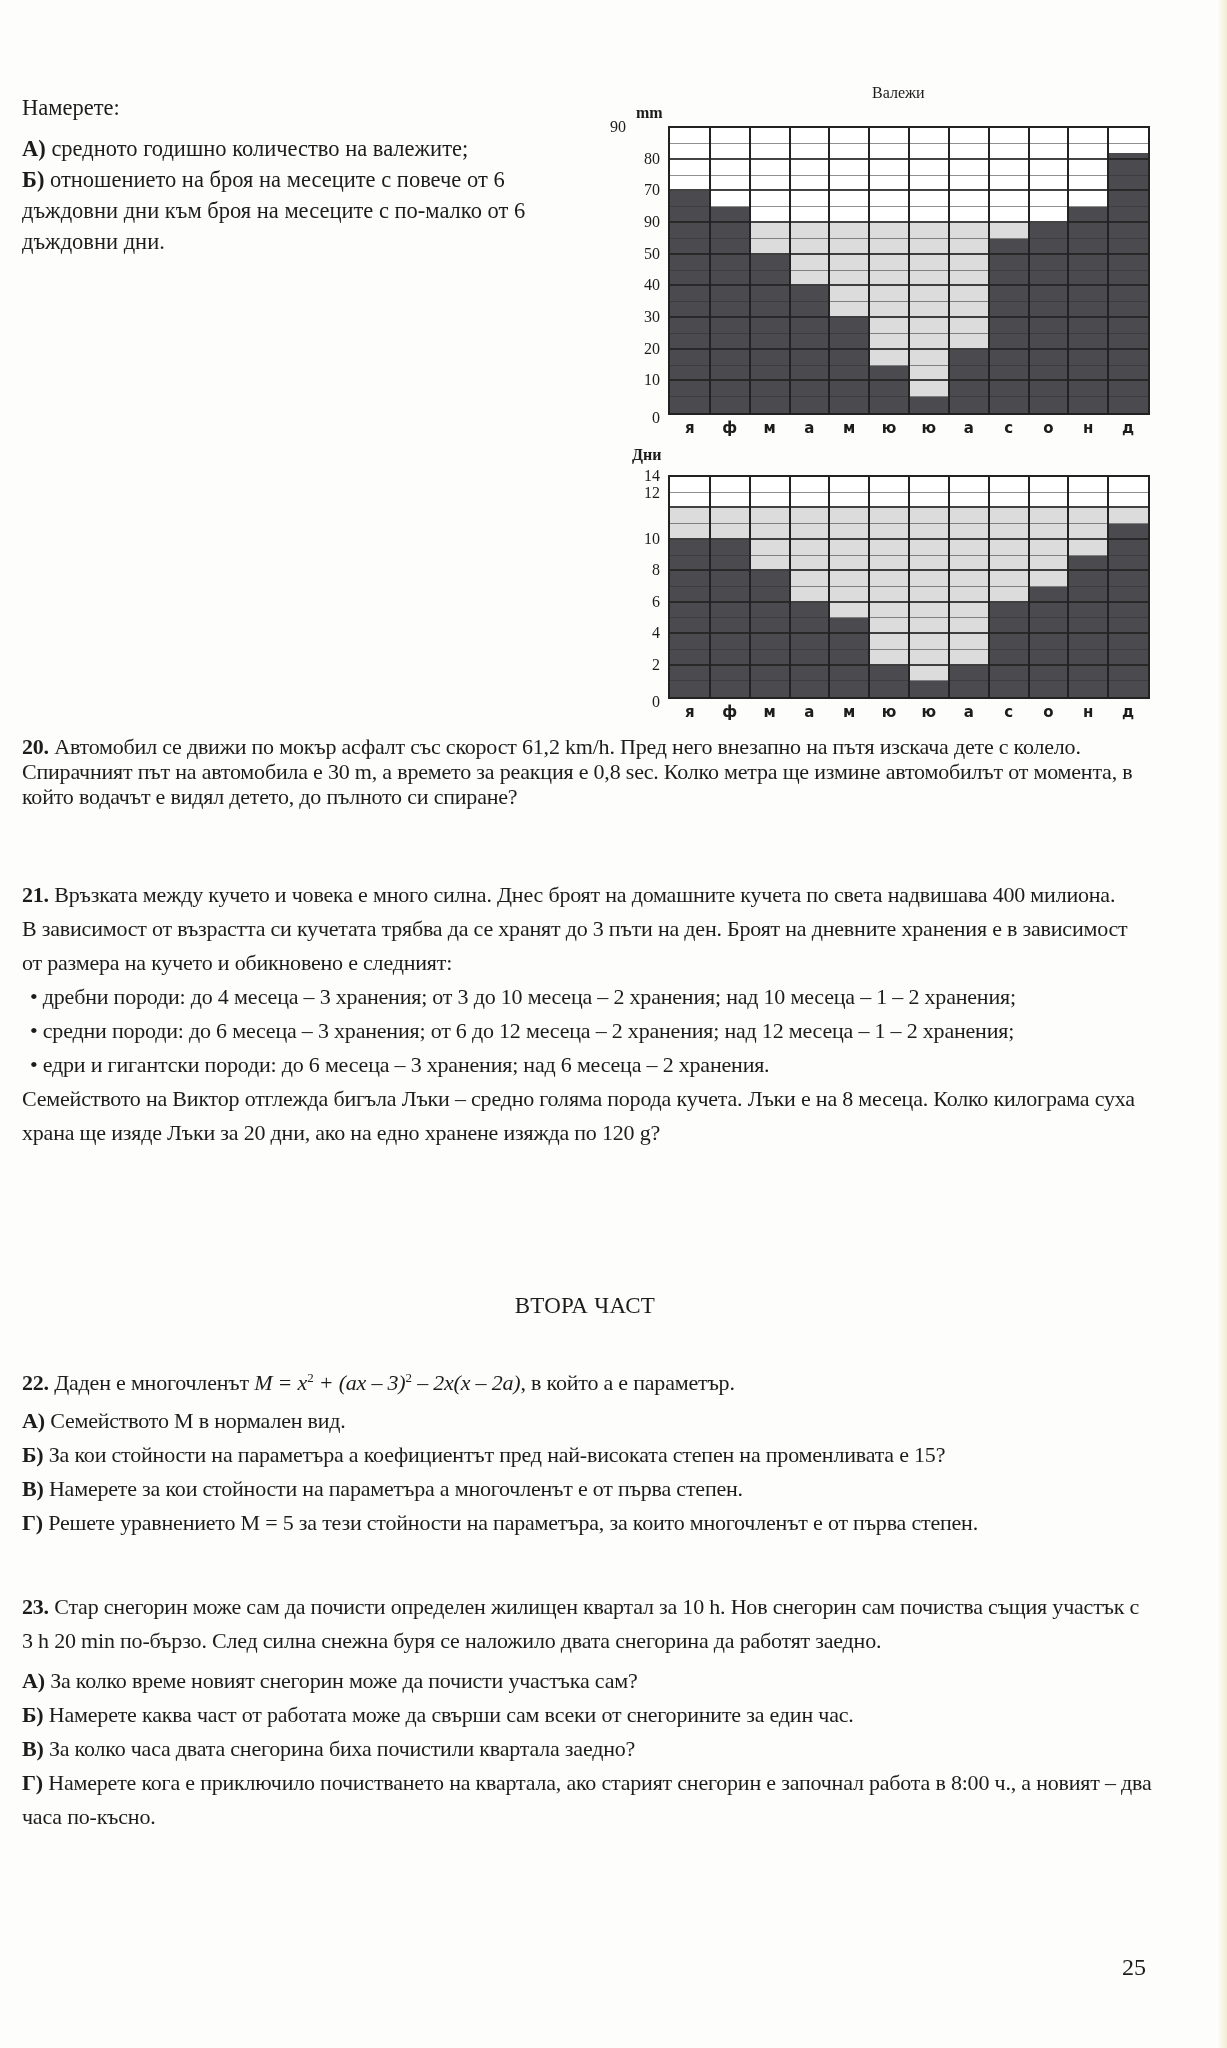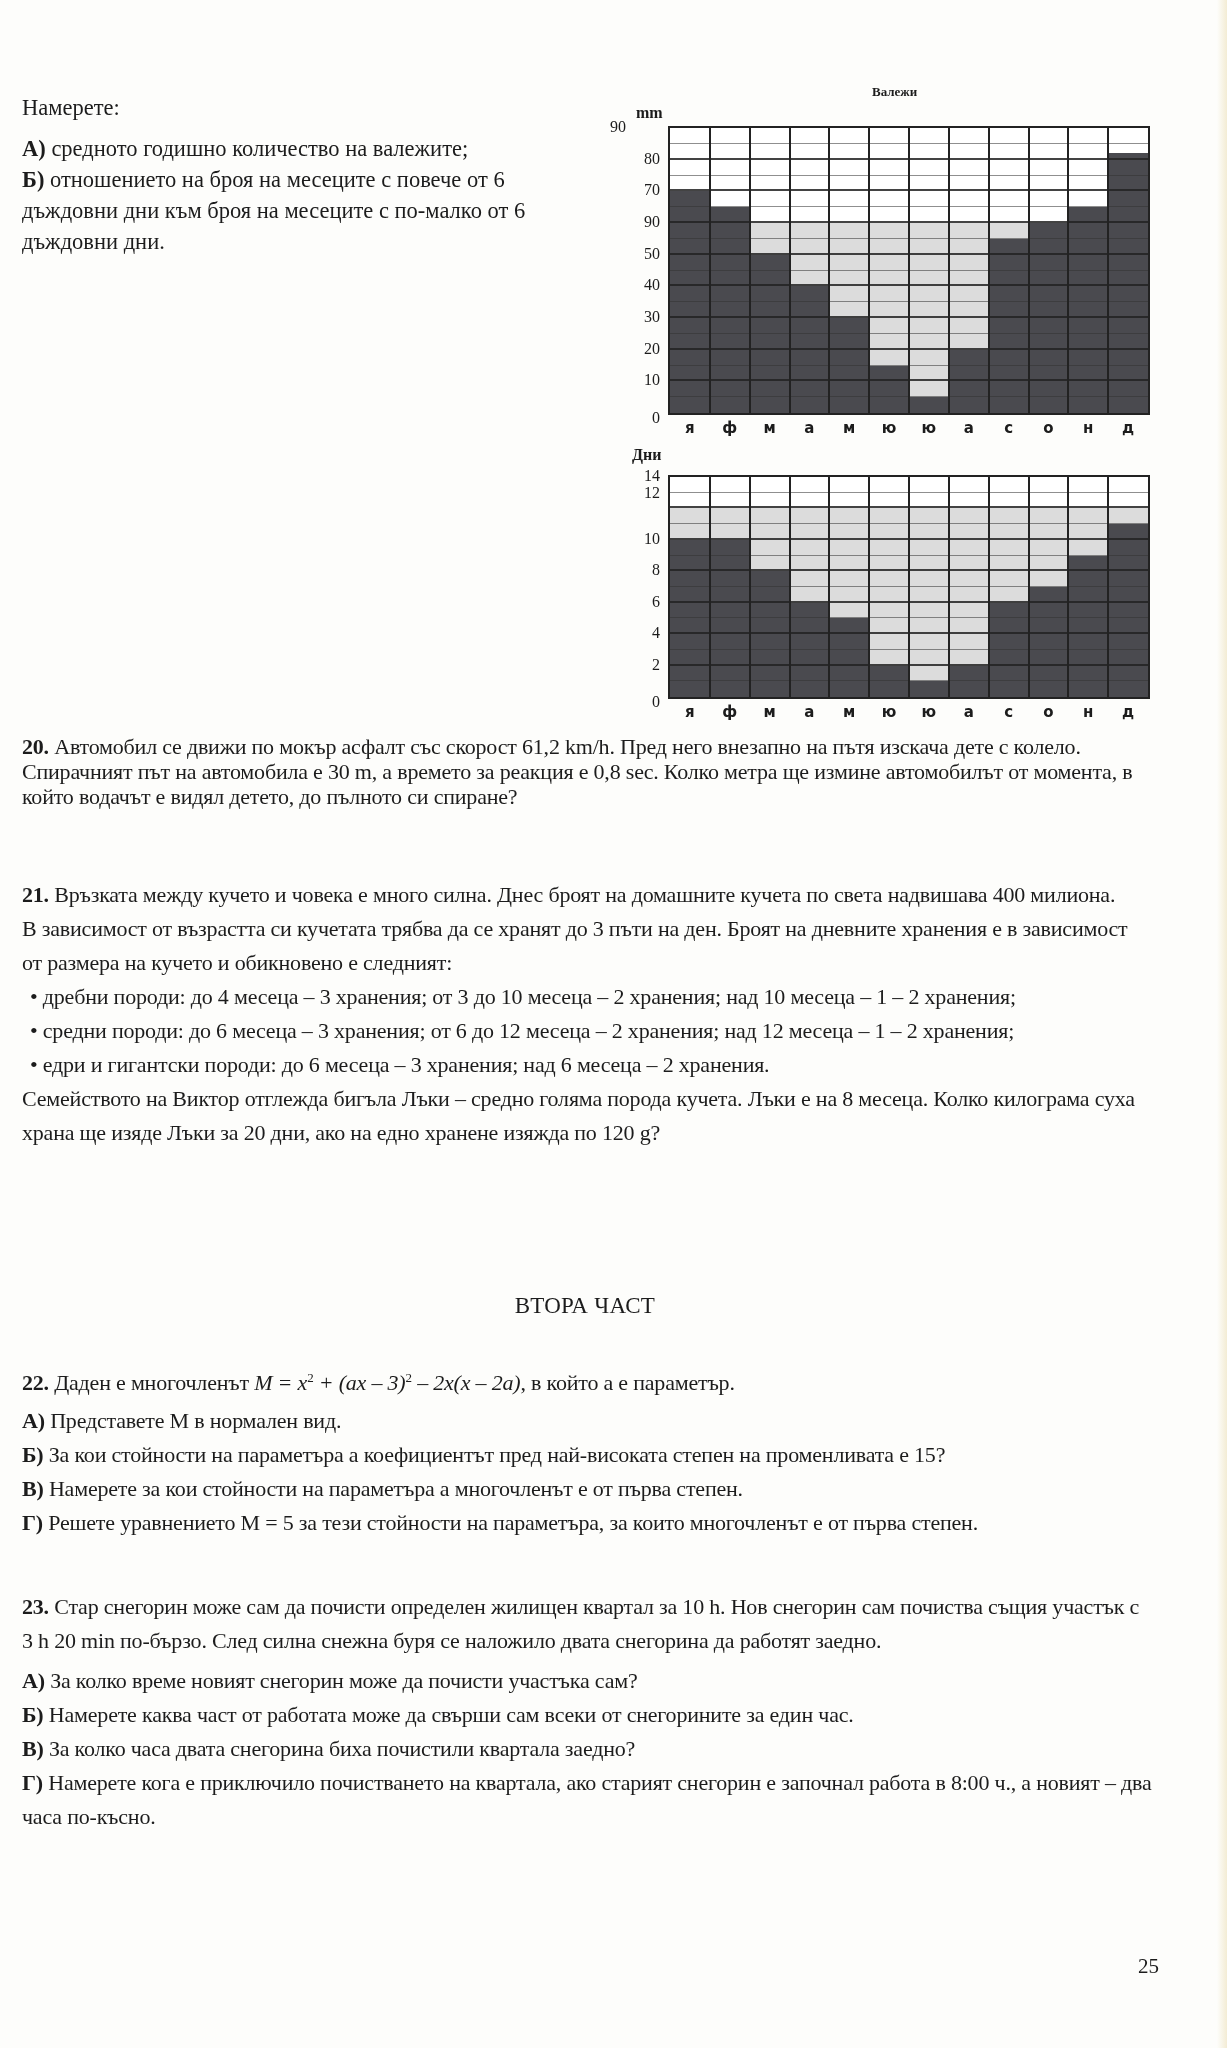--- a/index.html
+++ b/index.html
@@ -20,25 +20,25 @@
   .p21 { top: 878px; line-height: 34px; }
   .bullet { padding-left: 8px; }
   .section-title { position: absolute; top: 1293px; left: 0; width: 1170px; text-align: center;
     font-size: 23px; letter-spacing: 0.3px; }
   .p22 { top: 1366px; line-height: 34px; }
   .p22 .q-line { margin-bottom: 4px; }
   .p23 { top: 1590px; line-height: 34px; }
   .p23 .q-line { margin-bottom: 6px; }
   .it { font-style: italic; }
   sup { font-size: 13px; line-height: 0; }
-  .page-num { position: absolute; left: 1122px; top: 1954px; font-size: 21px; margin-left: 16px; }
+  .page-num { position: absolute; left: 1122px; top: 1954px; font-size: 24px; }
 
   
   .chart { position: absolute; }
-  .chart-title { position: absolute; font-size: 13px; font-weight: bold; }
+  .chart-title { position: absolute; font-size: 16px; font-weight: normal; }
   .unit-label { position: absolute; font-size: 16px; font-weight: bold; }
   .ytick { position: absolute; font-size: 16px; width: 30px; text-align: right; }
   .plot { position: absolute; border: 2px solid #222; background: #ffffff; overflow: hidden; box-sizing: border-box; }
   .bar-dark { position: absolute; bottom: 0; background: #4a4a4f; }
   .bar-light { position: absolute; background: #dcdcdc; }
   .vline { position: absolute; top: 0; bottom: 0; width: 2px; background: #222; }
   .hline-major { position: absolute; left: 0; right: 0; height: 2px; background: #222; opacity: 0.85; }
   .hline-minor { position: absolute; left: 0; right: 0; height: 1px; background: #333; opacity: 0.55; }
   .xtick { position: absolute; font-size: 15px; font-weight: bold; width: 40px; text-align: center; font-family: "DejaVu Sans", sans-serif; }
 </style>
@@ -228,21 +228,21 @@
 
 <div class="section-title">ВТОРА ЧАСТ</div>
 
 <div class="full txt p22">
   <div class="q-line">
     <span class="num">22.</span>
     <span>Даден е многочленът </span><span class="it">M</span><span class="it"> = x</span><sup>2</sup><span class="it"> + (ax – 3)</span><sup>2</sup><span class="it"> – 2x(x – 2a)</span><span>, в който a е параметър.</span>
   </div>
   <div>
     <span class="lbl">А)</span>
-    <span>Представете M в нормален вид.</span>
+    <span>Семейството M в нормален вид.</span>
   </div>
   <div>
     <span class="lbl">Б)</span>
     <span>За кои стойности на параметъра a коефициентът пред най-високата степен на променливата е 15?</span>
   </div>
   <div>
     <span class="lbl">В)</span>
     <span>Намерете за кои стойности на параметъра a многочленът е от първа степен.</span>
   </div>
   <div>

